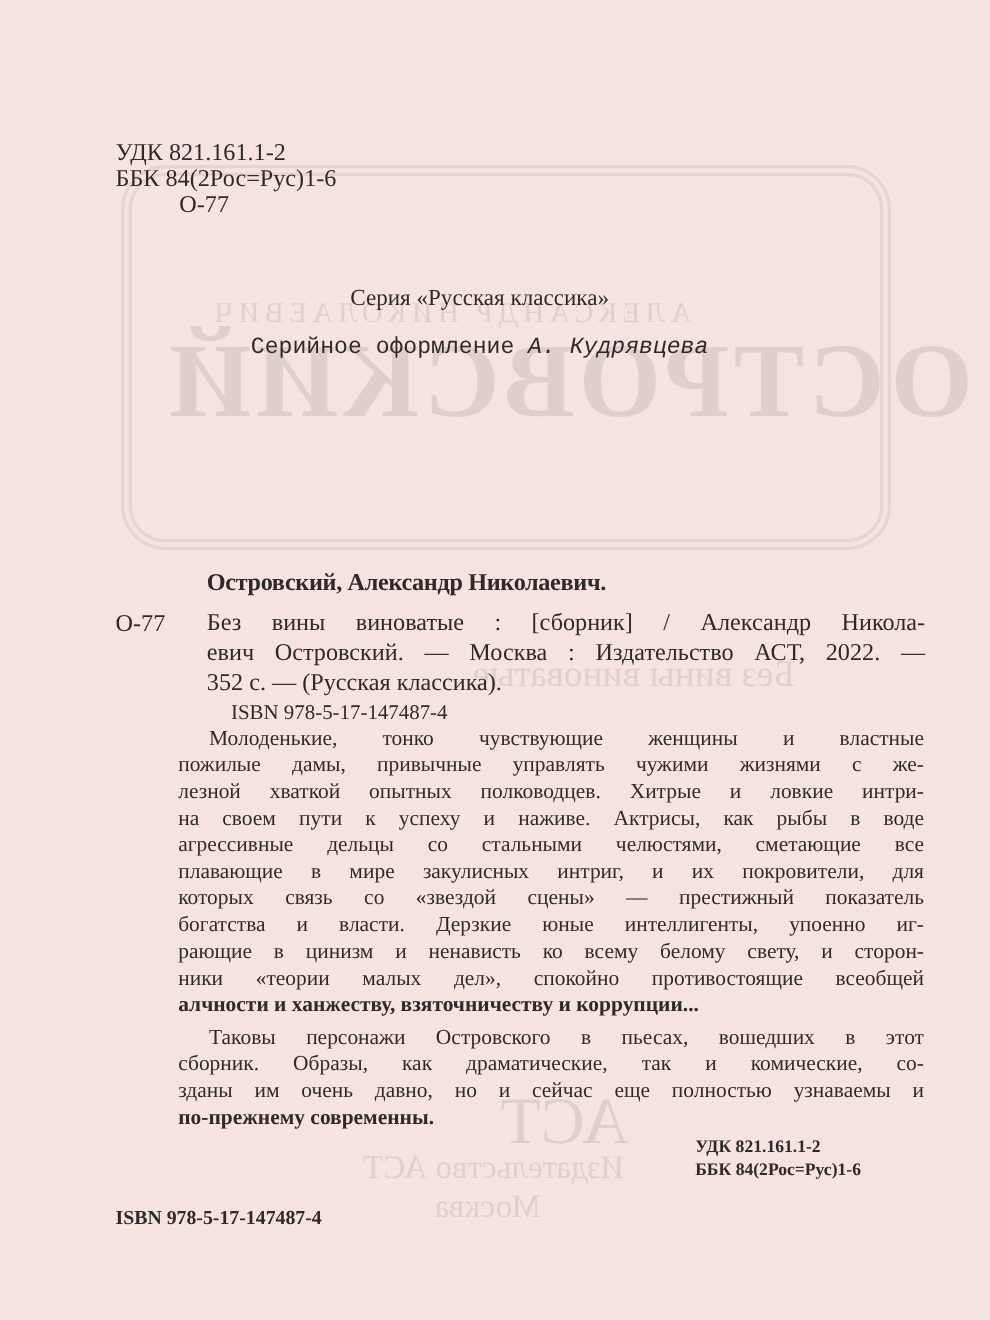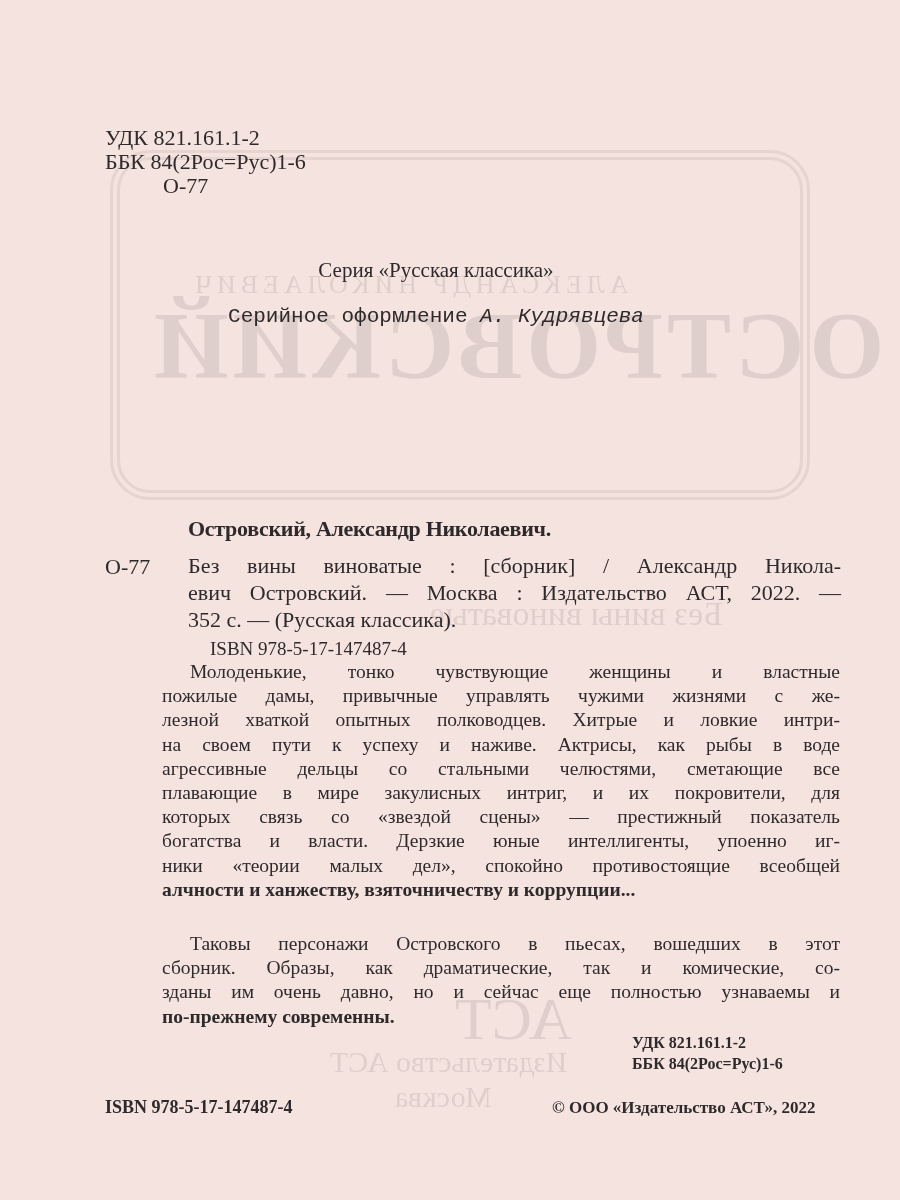--- a/index.html
+++ b/index.html
@@ -85,30 +85,30 @@
 
   <div class="annotation para1">
     <span class="line indent">Молоденькие, тонко чувствующие женщины и властные</span>
     <span class="line">пожилые дамы, привычные управлять чужими жизнями с же-</span>
     <span class="line">лезной хваткой опытных полководцев. Хитрые и ловкие интри-</span>
     <span class="line">на своем пути к успеху и наживе. Актрисы, как рыбы в воде</span>
     <span class="line">агрессивные дельцы со стальными челюстями, сметающие все</span>
     <span class="line">плавающие в мире закулисных интриг, и их покровители, для</span>
     <span class="line">которых связь со «звездой сцены» — престижный показатель</span>
     <span class="line">богатства и власти. Дерзкие юные интеллигенты, упоенно иг-</span>
+    <span class="line">рающие в цинизм и ненависть ко всему белому свету, и сторон-</span>
     <span class="line">ники «теории малых дел», спокойно противостоящие всеобщей</span>
     <span class="line last">алчности и ханжеству, взяточничеству и коррупции...</span>
   </div>
   <div class="annotation para2">
     <span class="line indent">Таковы персонажи Островского в пьесах, вошедших в этот</span>
     <span class="line">сборник. Образы, как драматические, так и комические, со-</span>
     <span class="line">зданы им очень давно, но и сейчас еще полностью узнаваемы и</span>
     <span class="line last">по-прежнему современны.</span>
   </div>
 
   <div class="txt bottom-codes">
     <span style="display:block">УДК 821.161.1-2</span>
     <span style="display:block">ББК 84(2Рос=Рус)1-6</span>
   </div>
   <div class="txt bottom-isbn">ISBN 978-5-17-147487-4</div>
-  <div class="txt copyright">© ООО «Издательство АСТ», 2022</div>
 
 </div>
 
 </body></html>

